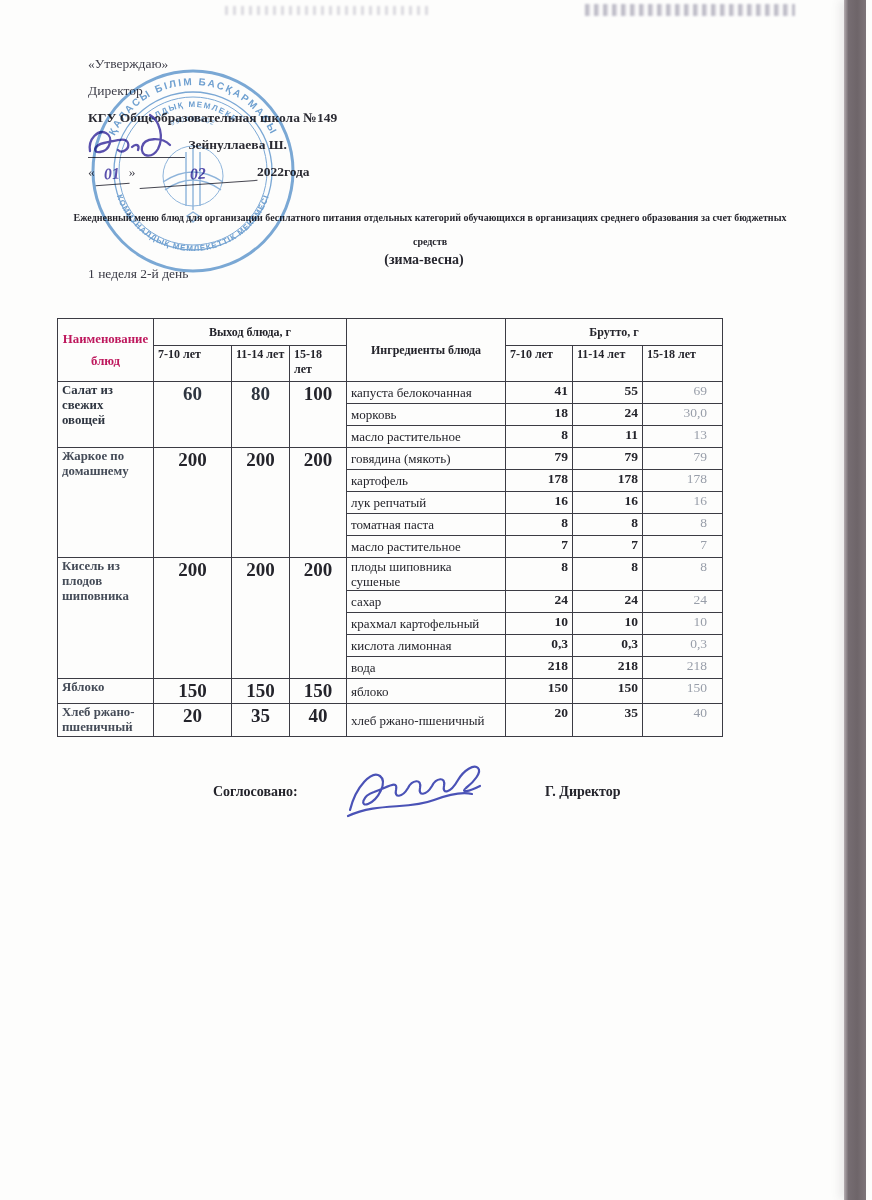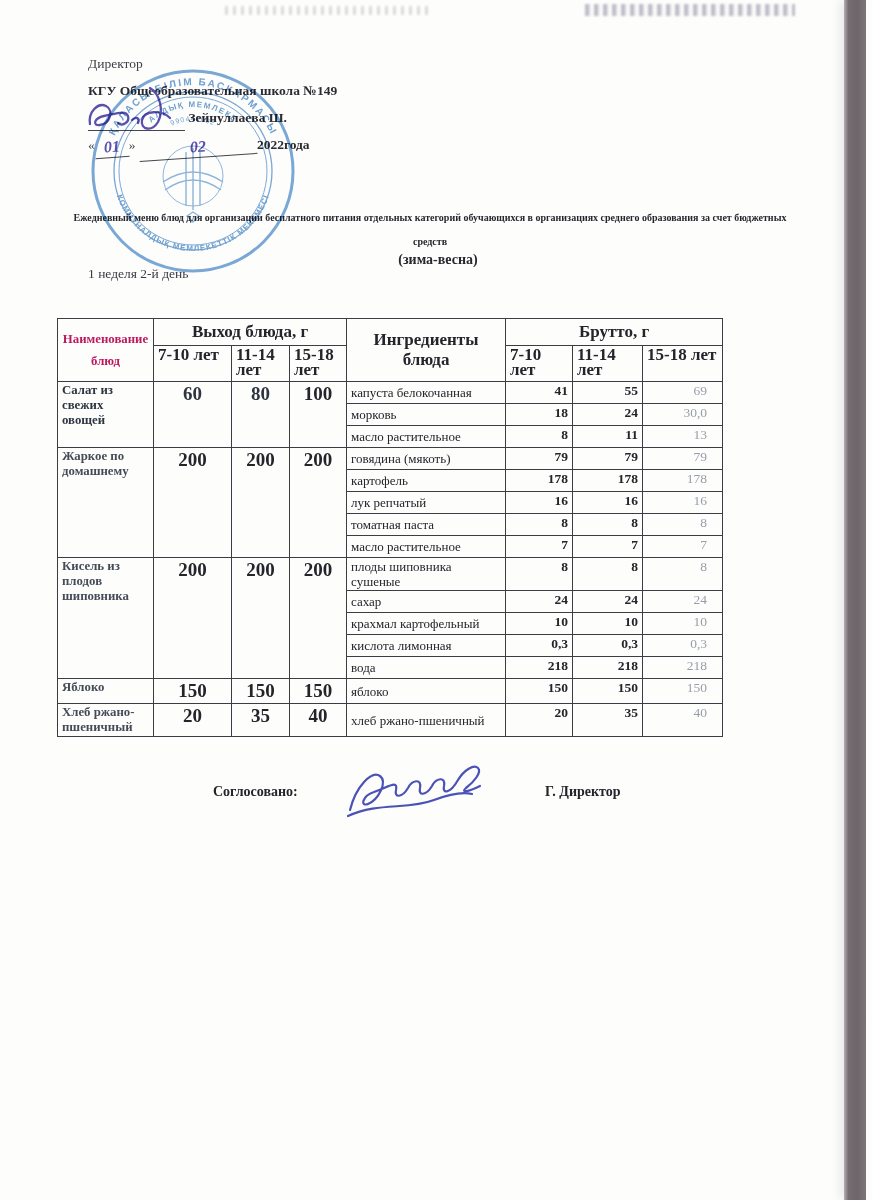--- a/index.html
+++ b/index.html
@@ -25,31 +25,31 @@
         transform:rotate(-4deg);line-height:14px;}
   .sig-row{position:relative;}
   .dir-sig{position:absolute;left:-4px;top:-24px;z-index:3;}
   
   .stamp{position:absolute;left:86px;top:64px;width:214px;height:214px;z-index:4;
          mix-blend-mode:multiply;opacity:.82;filter:blur(.35px);pointer-events:none;}
   .stamp text{font-family:"Liberation Sans","DejaVu Sans",sans-serif;}
   
   .title{position:absolute;left:70px;width:720px;top:206px;text-align:center;
          font-weight:bold;font-size:10px;line-height:24px;color:#26262e;z-index:2;}
-  .season{position:absolute;left:78px;width:720px;top:252px;text-align:center;
+  .season{position:absolute;left:64px;width:720px;top:252px;text-align:center;
           font-weight:bold;font-size:14px;color:#26262e;}
   .week{position:absolute;left:88px;top:266px;font-size:13.5px;color:#3a3a45;}
   
   .menu-table{position:absolute;left:57px;top:318px;border-collapse:collapse;table-layout:fixed;
               width:665px;font-size:13px;color:#24242b;}
   .menu-table td,.menu-table th{border:1.5px solid #3c3c44;padding:1px 4px;overflow:hidden;}
   .menu-table thead tr.r1{height:27px;}
   .menu-table thead tr.r2{height:36px;}
   .menu-table tbody tr{height:22px;}
-  th{font-weight:bold;font-size:17px;}
+  th{font-weight:bold;font-size:12px;}
   .th-span{text-align:center;vertical-align:middle;}
   .th-dish{text-align:center;vertical-align:middle;color:#be185d;line-height:22px;font-size:12.8px;}
   .th-age{text-align:left;vertical-align:top;padding:3px 2px 2px 6px;line-height:15px;}
   .td-dish{vertical-align:top;text-align:left;padding:2px 2px 2px 4px;line-height:15px;
            color:#454c58;font-weight:600;font-size:12.8px;}
   .td-ing{vertical-align:middle;text-align:left;padding:1px 14px 1px 6px;line-height:15px;}
   .td-out{vertical-align:top;text-align:center;padding-top:3px;font-weight:600;font-size:19px;}
   .td-br{vertical-align:top;text-align:right;padding:3px 9px 0 0;font-weight:600;font-size:13.5px;}
   .f3{padding-right:15px !important;color:#989ea9 !important;font-weight:500 !important;}
   .sec0{font-weight:700 !important;color:#2e3540 !important;margin-top:21px;}
@@ -62,20 +62,21 @@
 </head>
 <body>
 
 <div class="page">
 
   <div class="artifact a1"></div>
   <div class="artifact a2"></div>
   <div class="scan-band"></div>
 
   <div class="approve-block">
+    <div>«Утверждаю»</div>
     <div>Директор</div>
     <div class="b">КГУ Общеобразовательная школа №149</div>
     <div class="sig-row">
       <svg class="dir-sig" width="120" height="58" viewBox="0 0 120 58">
         <g fill="none" stroke="#5a50ad" stroke-width="2.3" stroke-linecap="round">
           <path d="M6,44 C4,32 14,22 22,26 C30,30 26,44 16,45 C8,46 10,38 20,36 C34,33 42,30 44,36 C46,42 38,47 34,43"></path>
           <path d="M48,40 C52,36 56,38 54,43"></path>
           <path d="M66,8 C76,14 80,30 74,42 C68,52 56,50 58,40 C60,30 78,30 86,38"></path>
         </g>
       </svg>

